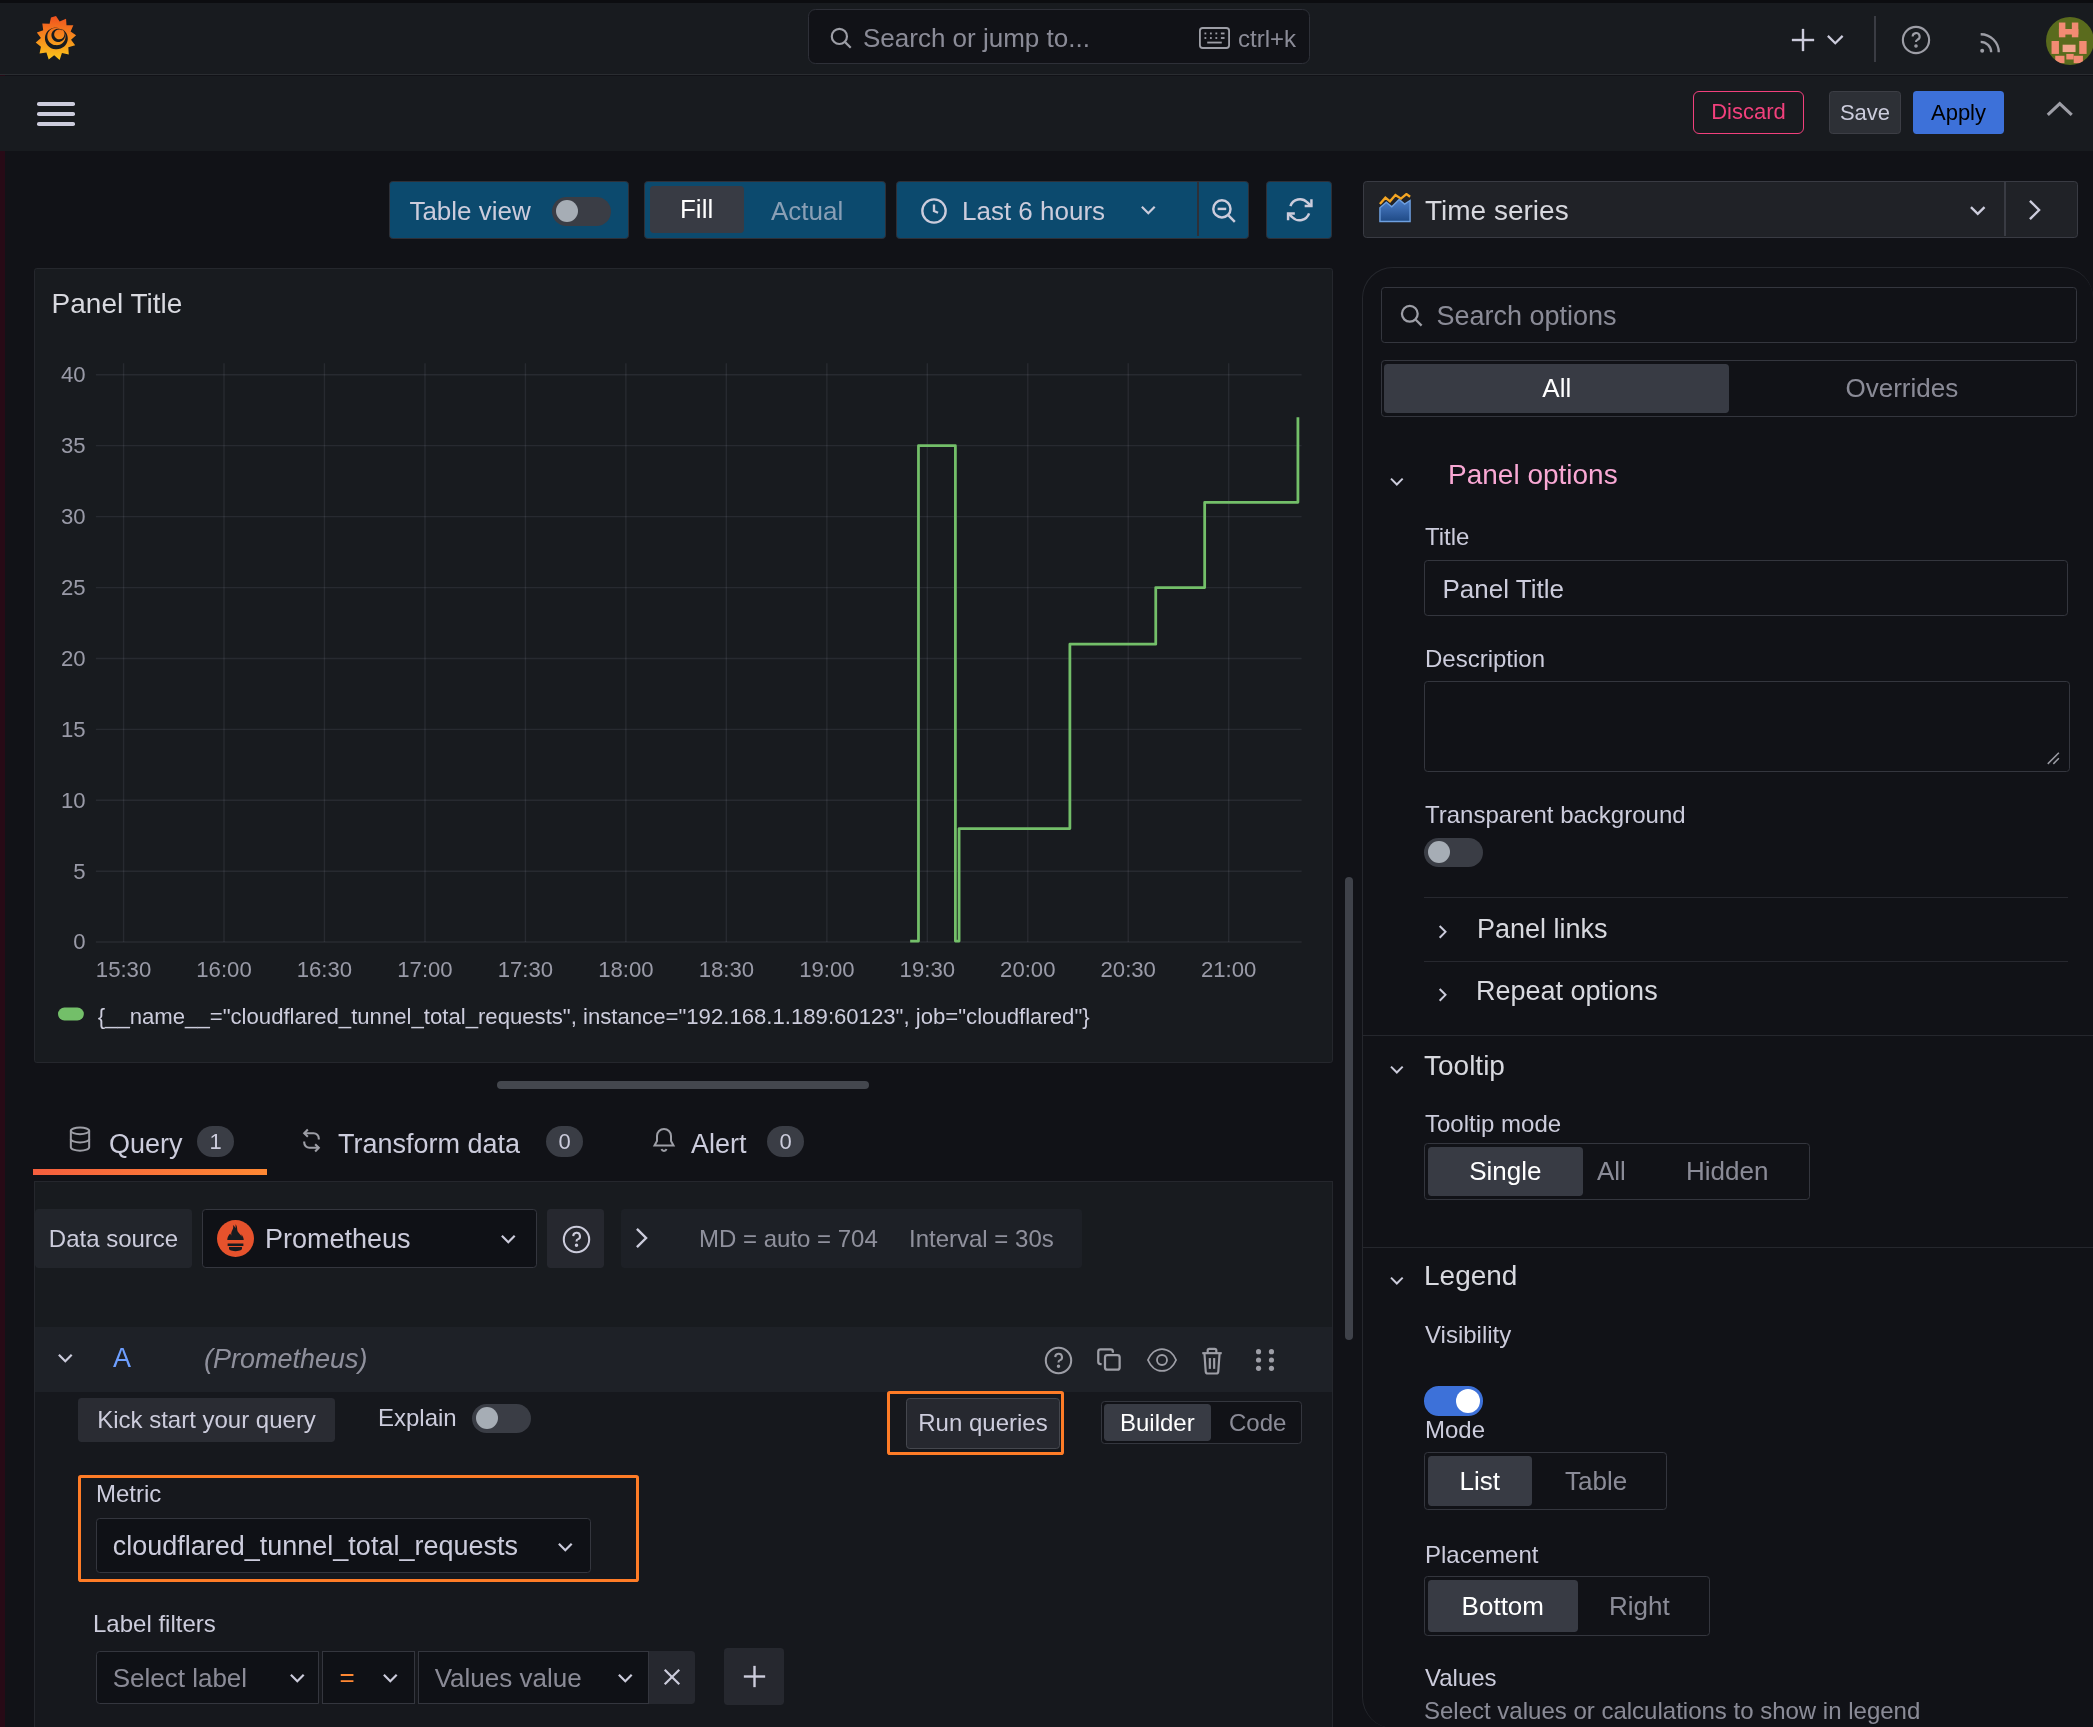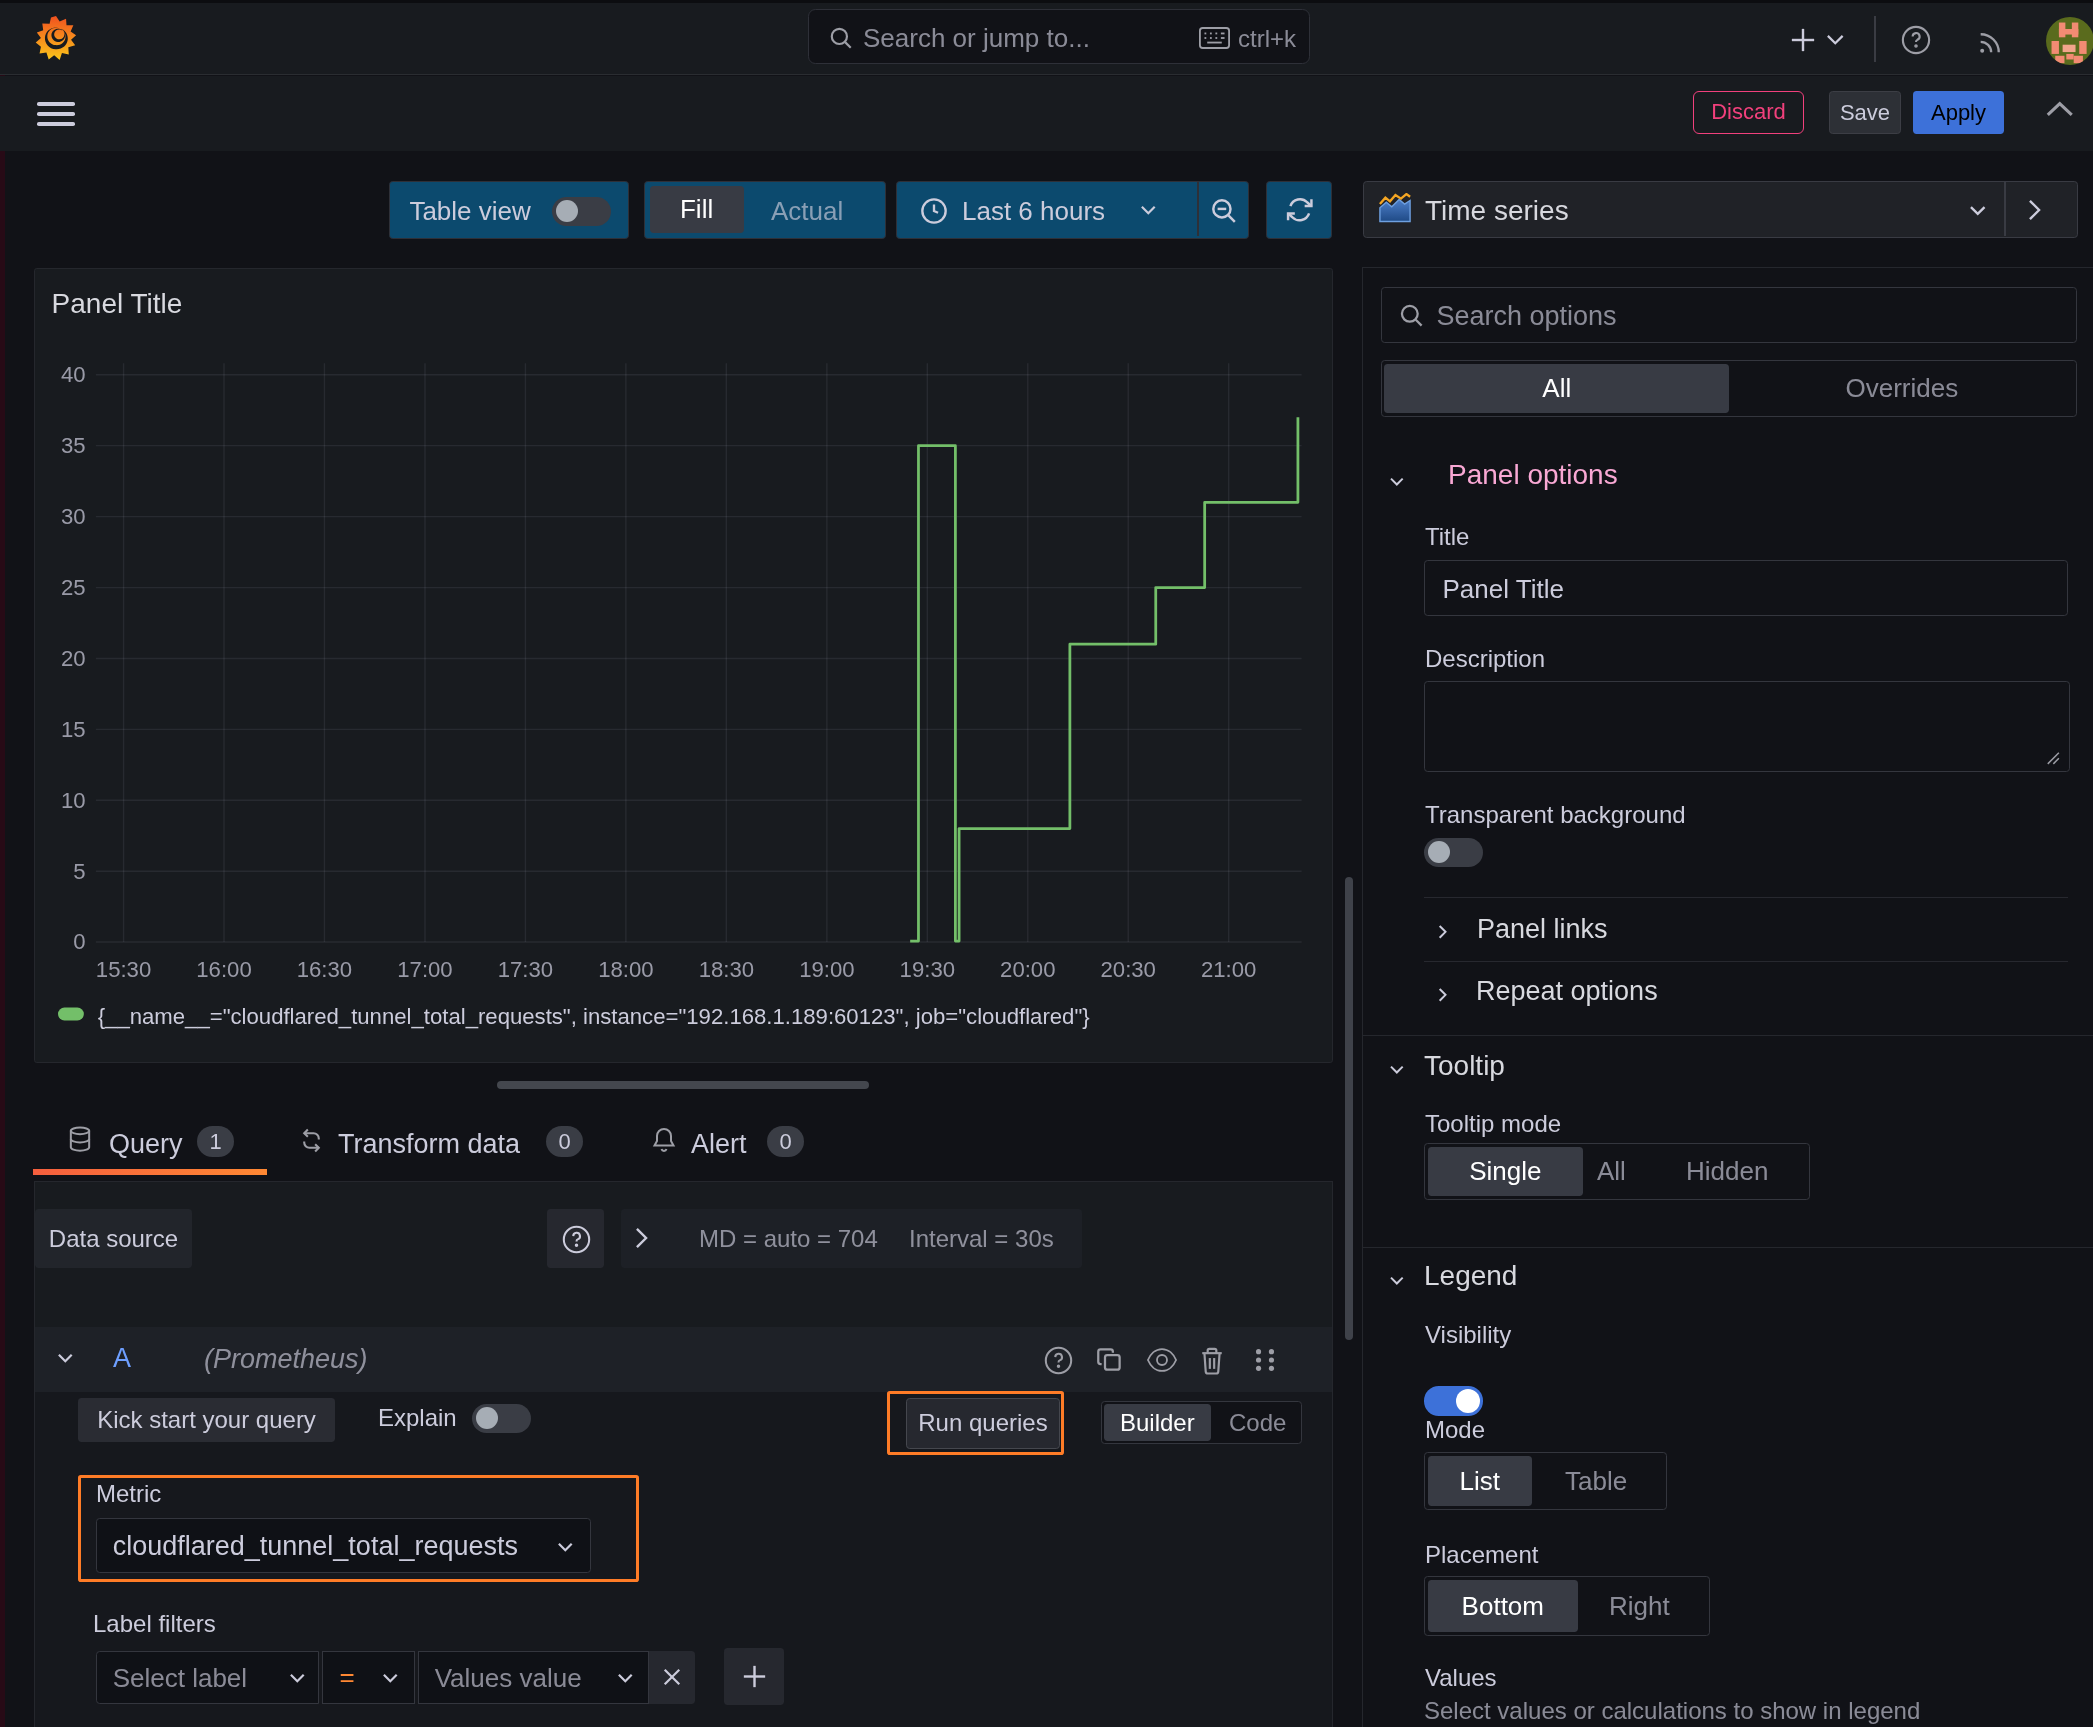--- a/index.html
+++ b/index.html
@@ -230,20 +230,30 @@
   <span class="tbadge" style="left:734px;">0</span>
   <div class="abs" style="left:0;top:50px;width:234px;height:5.5px;background:linear-gradient(90deg,#f55f3e,#ff8833);"></div>
 </div>
 <style>
 .tbadge { position:absolute; top:7.4px; height:31px; min-width:37px; padding:0 11px; background:#3a3d45; border-radius:15.7px; font-size:22px; line-height:31px; text-align:center; color:#ccccdc; }
 </style>
 
 <div class="abs" style="left:34px;top:1181px;width:1299px;height:546px;background:#181b1f;border:0.9px solid #25272d;">
 
   <div class="abs" style="left:0;top:27px;width:157px;height:59px;background:#22252b;border-radius:3.7px;font-size:24px;line-height:59px;text-align:center;">Data source</div>
+  <div class="abs" style="left:167px;top:27px;width:335px;height:59px;background:#0f1116;border:1.4px solid #34363e;border-radius:3.7px;">
+    <svg class="abs" style="left:14px;top:10px;" width="37" height="37" viewBox="0 0 40 40">
+      <circle cx="20" cy="20" r="20" fill="#e6522c"></circle>
+      <path fill="#181b1f" d="M20 4.5 c2.6 3.2 1.2 5.8 2.6 8.1 c1.2 2 3.2 3 3.9 5.6 c0.2 -1 0 -1.8 -0.3 -2.8 c1.6 1.7 2.7 3.9 2.7 6.2 l-17.8 0 c0 -3 1.6 -5.2 3.2 -7 c0.5 1.2 1.3 2.1 1.3 2.1 c-0.9 -3.6 1.4 -5.3 1.9 -8.2 c0.2 -1.2 0 -2.1 -0.3 -3 c1.4 0.9 2.3 2.3 2.8 3.5 C20.3 7.6 20 6 20 4.5 Z M11.5 25.5 h17 v2.6 h-17 Z M13 29.3 h14 v2.4 c0 0 -1.5 2 -7 2 s-7 -2 -7 -2 Z"></path>
+    </svg>
+    <span class="abs" style="left:62px;top:14px;font-size:27px;">Prometheus</span>
+    <svg class="abs" style="left:297px;top:24px;" width="16.6" height="11" viewBox="0 0 18 12" fill="none" stroke="#ccccdc" stroke-width="2.4">
+        <polyline points="2,2 9,9 16,2"></polyline>
+      </svg>
+  </div>
   <div class="abs" style="left:512px;top:27px;width:57px;height:59px;background:#26282f;border-radius:3.7px;">
     <svg class="abs" style="left:14.8px;top:15.7px;" width="29" height="29" viewBox="0 0 24 24" fill="none" stroke="#ccccdc" stroke-width="1.7">
         <circle cx="12" cy="12" r="10.5"></circle>
         <path d="M9.3 9.2 a2.8 2.8 0 1 1 3.7 2.7 c-0.8 0.3 -1 0.8 -1 1.7"></path>
         <circle cx="12" cy="16.8" r="0.6" fill="#ccccdc"></circle>
       </svg>
   </div>
   <div class="abs" style="left:586px;top:27px;width:461px;height:59px;background:#1d2026;border-radius:3.7px;white-space:nowrap;">
     <svg class="abs" style="left:14px;top:17.5px;" width="13" height="22" viewBox="0 0 14 24" fill="none" stroke="#ccccdc" stroke-width="2.6">
         <polyline points="2,2 12,12 2,22"></polyline>
@@ -357,21 +367,21 @@
   <span class="abs" style="left:61px;top:13px;font-size:28px;color:#d8d9df;">Time series</span>
   <svg class="abs" style="left:605px;top:23px;" width="17.5" height="12" viewBox="0 0 18 12" fill="none" stroke="#ccccdc" stroke-width="2.4">
       <polyline points="2,2 9,9 16,2"></polyline>
     </svg>
   <div class="abs" style="left:640px;top:0;width:1.8px;height:54px;background:#393b43;"></div>
   <svg class="abs" style="left:664px;top:16.6px;" width="13" height="22" viewBox="0 0 14 24" fill="none" stroke="#ccccdc" stroke-width="2.6">
       <polyline points="2,2 12,12 2,22"></polyline>
     </svg>
 </div>
 
-<div class="abs" style="left:1362px;top:267px;width:731px;height:1461px;border-left:1.4px solid #25272d;border-top:1.4px solid #25272d;">
+<div class="abs" style="left:1362px;top:267px;width:731px;height:1461px;border-left:1.4px solid #25272d;border-top:1.4px solid #25272d;border-radius:31px;">
 
   <div class="abs" style="left:17.5px;top:18.5px;width:696px;height:56px;background:#111217;border:1.4px solid #34363e;border-radius:3.7px;">
     <svg class="abs" style="left:16.6px;top:14.8px;" width="27" height="27" viewBox="0 0 24 24" fill="none" stroke="#9d9ea6" stroke-width="2">
         <circle cx="10.5" cy="10.5" r="7"></circle>
         <line x1="15.8" y1="15.8" x2="21" y2="21"></line>
       </svg>
     <span class="abs dim" style="left:55px;top:13px;font-size:27px;">Search options</span>
   </div>
 
   <div class="abs" style="left:17.5px;top:92px;width:696px;height:57px;background:#111217;border:1.4px solid #34363e;border-radius:3.7px;">

